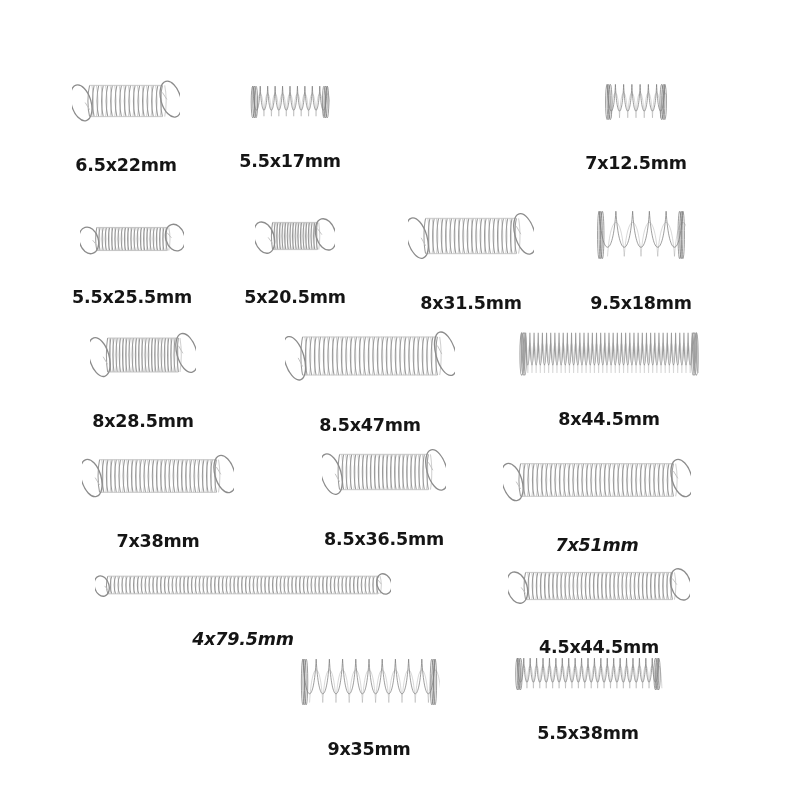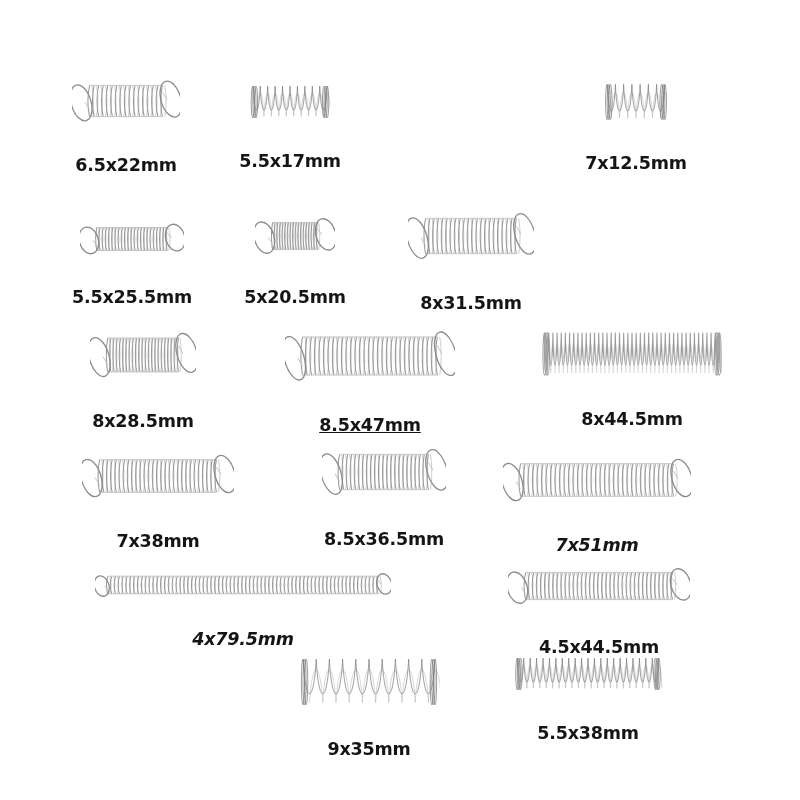--- a/index.html
+++ b/index.html
@@ -157,55 +157,72 @@
       <path class="wire-lt" d="M 17.6 43.68 L 108.4 43.68"></path>
       <ellipse class="hook" cx="9.19" cy="28.12" rx="9.90" ry="20.80" transform="rotate(-16 9.19 28.12)"></ellipse>
       <ellipse class="hook" cx="116.82" cy="23.88" rx="9.90" ry="20.80" transform="rotate(-16 116.82 23.88)"></ellipse>
       <path class="hook-lt" d="M 13.15 27.77 L 17.60 35.72"></path>
       <path class="hook-lt" d="M 112.86 24.23 L 108.40 16.28"></path>
     </g>
   </svg>
       </div>
       <div class="caption">8x31.5mm</div>
     </div>
+    <div class="cell" style="left: 596px; top: 208px; width: 90px;">
+      <div style="height: 54px; display: flex; align-items: center; justify-content: center;">
+  <svg class="spring-art" width="90" height="54" viewBox="0 0 90 54" aria-hidden="true">
+    <g>
+      <path class="coil-thin" d="M 11.52 48.38 C 14.53 3.24 25.25 3.24 28.26 48.38 M 28.26 48.38 C 31.27 3.24 41.99 3.24 45.00 48.38 M 45.00 48.38 C 48.01 3.24 58.73 3.24 61.74 48.38 M 61.74 48.38 C 64.75 3.24 75.47 3.24 78.48 48.38 M 78.48 48.38 C 81.49 3.24 92.21 3.24 95.22 48.38 " opacity="0.4"></path>
+      <path class="coil-thin" d="M 3.15 3.24 C 6.16 51.24 16.88 51.24 19.89 3.24 M 19.89 3.24 C 22.90 51.24 33.62 51.24 36.63 3.24 M 36.63 3.24 C 39.64 51.24 50.36 51.24 53.37 3.24 M 53.37 3.24 C 56.38 51.24 67.10 51.24 70.11 3.24 M 70.11 3.24 C 73.12 51.24 83.84 51.24 86.85 3.24 "></path>
+      <ellipse class="coil-thin" cx="3.15" cy="27.00" rx="1.6" ry="23.76"></ellipse>
+            <ellipse class="coil-thin" cx="86.85" cy="27.00" rx="1.6" ry="23.76"></ellipse>
+            <ellipse class="coil-thin" cx="4.75" cy="27.00" rx="1.6" ry="23.76"></ellipse>
+            <ellipse class="coil-thin" cx="85.25" cy="27.00" rx="1.6" ry="23.76"></ellipse>
+            <ellipse class="coil-thin" cx="6.35" cy="27.00" rx="1.6" ry="23.76"></ellipse>
+            <ellipse class="coil-thin" cx="83.65" cy="27.00" rx="1.6" ry="23.76"></ellipse>
+    </g>
+  </svg>
+      </div>
+      <div class="caption">9.5x18mm</div>
+    </div>
     <div class="cell" style="left: 90px; top: 330px; width: 106px;">
       <div style="height: 50px; display: flex; align-items: center; justify-content: center;">
   <svg class="spring-art" width="106" height="50" viewBox="0 0 106 50" aria-hidden="true">
     <g>
       <path class="wire" d="M 19.21 42.00 C 20.63 32.65 20.63 17.35 19.21 8.00 M 22.43 42.00 C 23.84 32.65 23.84 17.35 22.43 8.00 M 25.65 42.00 C 27.06 32.65 27.06 17.35 25.65 8.00 M 28.86 42.00 C 30.28 32.65 30.28 17.35 28.86 8.00 M 32.08 42.00 C 33.50 32.65 33.50 17.35 32.08 8.00 M 35.30 42.00 C 36.72 32.65 36.72 17.35 35.30 8.00 M 38.52 42.00 C 39.93 32.65 39.93 17.35 38.52 8.00 M 41.74 42.00 C 43.15 32.65 43.15 17.35 41.74 8.00 M 44.95 42.00 C 46.37 32.65 46.37 17.35 44.95 8.00 M 48.17 42.00 C 49.59 32.65 49.59 17.35 48.17 8.00 M 51.39 42.00 C 52.81 32.65 52.81 17.35 51.39 8.00 M 54.61 42.00 C 56.03 32.65 56.03 17.35 54.61 8.00 M 57.83 42.00 C 59.24 32.65 59.24 17.35 57.83 8.00 M 61.05 42.00 C 62.46 32.65 62.46 17.35 61.05 8.00 M 64.26 42.00 C 65.68 32.65 65.68 17.35 64.26 8.00 M 67.48 42.00 C 68.90 32.65 68.90 17.35 67.48 8.00 M 70.70 42.00 C 72.12 32.65 72.12 17.35 70.70 8.00 M 73.92 42.00 C 75.33 32.65 75.33 17.35 73.92 8.00 M 77.14 42.00 C 78.55 32.65 78.55 17.35 77.14 8.00 M 80.35 42.00 C 81.77 32.65 81.77 17.35 80.35 8.00 M 83.57 42.00 C 84.99 32.65 84.99 17.35 83.57 8.00 M 86.79 42.00 C 88.21 32.65 88.21 17.35 86.79 8.00 M 90.01 42.00 C 91.43 32.65 91.43 17.35 90.01 8.00 " opacity="0.45"></path>
       <path class="wire" d="M 17.60 8.00 C 16.01 17.35 16.01 32.65 17.60 42.00 M 20.82 8.00 C 19.23 17.35 19.23 32.65 20.82 42.00 M 24.04 8.00 C 22.44 17.35 22.44 32.65 24.04 42.00 M 27.25 8.00 C 25.66 17.35 25.66 32.65 27.25 42.00 M 30.47 8.00 C 28.88 17.35 28.88 32.65 30.47 42.00 M 33.69 8.00 C 32.10 17.35 32.10 32.65 33.69 42.00 M 36.91 8.00 C 35.32 17.35 35.32 32.65 36.91 42.00 M 40.13 8.00 C 38.53 17.35 38.53 32.65 40.13 42.00 M 43.35 8.00 C 41.75 17.35 41.75 32.65 43.35 42.00 M 46.56 8.00 C 44.97 17.35 44.97 32.65 46.56 42.00 M 49.78 8.00 C 48.19 17.35 48.19 32.65 49.78 42.00 M 53.00 8.00 C 51.41 17.35 51.41 32.65 53.00 42.00 M 56.22 8.00 C 54.63 17.35 54.63 32.65 56.22 42.00 M 59.44 8.00 C 57.84 17.35 57.84 32.65 59.44 42.00 M 62.65 8.00 C 61.06 17.35 61.06 32.65 62.65 42.00 M 65.87 8.00 C 64.28 17.35 64.28 32.65 65.87 42.00 M 69.09 8.00 C 67.50 17.35 67.50 32.65 69.09 42.00 M 72.31 8.00 C 70.72 17.35 70.72 32.65 72.31 42.00 M 75.53 8.00 C 73.93 17.35 73.93 32.65 75.53 42.00 M 78.75 8.00 C 77.15 17.35 77.15 32.65 78.75 42.00 M 81.96 8.00 C 80.37 17.35 80.37 32.65 81.96 42.00 M 85.18 8.00 C 83.59 17.35 83.59 32.65 85.18 42.00 M 88.40 8.00 C 86.81 17.35 86.81 32.65 88.40 42.00 "></path>
       <path class="wire-lt" d="M 17.6 8 L 88.4 8"></path>
       <path class="wire-lt" d="M 17.6 42 L 88.4 42"></path>
       <ellipse class="hook" cx="9.19" cy="27.04" rx="9.90" ry="20.00" transform="rotate(-16 9.19 27.04)"></ellipse>
       <ellipse class="hook" cx="96.82" cy="22.96" rx="9.90" ry="20.00" transform="rotate(-16 96.82 22.96)"></ellipse>
       <path class="hook-lt" d="M 13.15 26.70 L 17.60 34.35"></path>
       <path class="hook-lt" d="M 92.86 23.30 L 88.40 15.65"></path>
     </g>
   </svg>
       </div>
       <div class="caption">8x28.5mm</div>
     </div>
-    <div class="cell" style="left: 285px; top: 328px; width: 170px; text-decoration: underline;">
+    <div class="cell" style="left: 285px; top: 328px; width: 170px;">
       <div style="height: 56px; display: flex; align-items: center; justify-content: center;">
   <svg class="spring-art" width="170" height="56" viewBox="0 0 170 56" aria-hidden="true">
     <g>
       <path class="wire" d="M 19.85 47.04 C 21.82 36.57 21.82 19.43 19.85 8.96 M 24.34 47.04 C 26.32 36.57 26.32 19.43 24.34 8.96 M 28.83 47.04 C 30.81 36.57 30.81 19.43 28.83 8.96 M 33.33 47.04 C 35.30 36.57 35.30 19.43 33.33 8.96 M 37.82 47.04 C 39.80 36.57 39.80 19.43 37.82 8.96 M 42.31 47.04 C 44.29 36.57 44.29 19.43 42.31 8.96 M 46.81 47.04 C 48.78 36.57 48.78 19.43 46.81 8.96 M 51.30 47.04 C 53.28 36.57 53.28 19.43 51.30 8.96 M 55.79 47.04 C 57.77 36.57 57.77 19.43 55.79 8.96 M 60.29 47.04 C 62.26 36.57 62.26 19.43 60.29 8.96 M 64.78 47.04 C 66.76 36.57 66.76 19.43 64.78 8.96 M 69.27 47.04 C 71.25 36.57 71.25 19.43 69.27 8.96 M 73.77 47.04 C 75.74 36.57 75.74 19.43 73.77 8.96 M 78.26 47.04 C 80.24 36.57 80.24 19.43 78.26 8.96 M 82.75 47.04 C 84.73 36.57 84.73 19.43 82.75 8.96 M 87.25 47.04 C 89.22 36.57 89.22 19.43 87.25 8.96 M 91.74 47.04 C 93.72 36.57 93.72 19.43 91.74 8.96 M 96.23 47.04 C 98.21 36.57 98.21 19.43 96.23 8.96 M 100.73 47.04 C 102.70 36.57 102.70 19.43 100.73 8.96 M 105.22 47.04 C 107.20 36.57 107.20 19.43 105.22 8.96 M 109.71 47.04 C 111.69 36.57 111.69 19.43 109.71 8.96 M 114.21 47.04 C 116.18 36.57 116.18 19.43 114.21 8.96 M 118.70 47.04 C 120.68 36.57 120.68 19.43 118.70 8.96 M 123.19 47.04 C 125.17 36.57 125.17 19.43 123.19 8.96 M 127.69 47.04 C 129.66 36.57 129.66 19.43 127.69 8.96 M 132.18 47.04 C 134.16 36.57 134.16 19.43 132.18 8.96 M 136.67 47.04 C 138.65 36.57 138.65 19.43 136.67 8.96 M 141.17 47.04 C 143.14 36.57 143.14 19.43 141.17 8.96 M 145.66 47.04 C 147.64 36.57 147.64 19.43 145.66 8.96 M 150.15 47.04 C 152.13 36.57 152.13 19.43 150.15 8.96 M 154.65 47.04 C 156.62 36.57 156.62 19.43 154.65 8.96 " opacity="0.45"></path>
       <path class="wire" d="M 17.60 8.96 C 15.38 19.43 15.38 36.57 17.60 47.04 M 22.09 8.96 C 19.87 19.43 19.87 36.57 22.09 47.04 M 26.59 8.96 C 24.36 19.43 24.36 36.57 26.59 47.04 M 31.08 8.96 C 28.86 19.43 28.86 36.57 31.08 47.04 M 35.57 8.96 C 33.35 19.43 33.35 36.57 35.57 47.04 M 40.07 8.96 C 37.84 19.43 37.84 36.57 40.07 47.04 M 44.56 8.96 C 42.34 19.43 42.34 36.57 44.56 47.04 M 49.05 8.96 C 46.83 19.43 46.83 36.57 49.05 47.04 M 53.55 8.96 C 51.32 19.43 51.32 36.57 53.55 47.04 M 58.04 8.96 C 55.82 19.43 55.82 36.57 58.04 47.04 M 62.53 8.96 C 60.31 19.43 60.31 36.57 62.53 47.04 M 67.03 8.96 C 64.80 19.43 64.80 36.57 67.03 47.04 M 71.52 8.96 C 69.30 19.43 69.30 36.57 71.52 47.04 M 76.01 8.96 C 73.79 19.43 73.79 36.57 76.01 47.04 M 80.51 8.96 C 78.28 19.43 78.28 36.57 80.51 47.04 M 85.00 8.96 C 82.78 19.43 82.78 36.57 85.00 47.04 M 89.49 8.96 C 87.27 19.43 87.27 36.57 89.49 47.04 M 93.99 8.96 C 91.76 19.43 91.76 36.57 93.99 47.04 M 98.48 8.96 C 96.26 19.43 96.26 36.57 98.48 47.04 M 102.97 8.96 C 100.75 19.43 100.75 36.57 102.97 47.04 M 107.47 8.96 C 105.24 19.43 105.24 36.57 107.47 47.04 M 111.96 8.96 C 109.74 19.43 109.74 36.57 111.96 47.04 M 116.45 8.96 C 114.23 19.43 114.23 36.57 116.45 47.04 M 120.95 8.96 C 118.72 19.43 118.72 36.57 120.95 47.04 M 125.44 8.96 C 123.22 19.43 123.22 36.57 125.44 47.04 M 129.93 8.96 C 127.71 19.43 127.71 36.57 129.93 47.04 M 134.43 8.96 C 132.20 19.43 132.20 36.57 134.43 47.04 M 138.92 8.96 C 136.70 19.43 136.70 36.57 138.92 47.04 M 143.41 8.96 C 141.19 19.43 141.19 36.57 143.41 47.04 M 147.91 8.96 C 145.68 19.43 145.68 36.57 147.91 47.04 M 152.40 8.96 C 150.18 19.43 150.18 36.57 152.40 47.04 "></path>
       <path class="wire-lt" d="M 17.6 8.959999999999997 L 152.4 8.959999999999997"></path>
       <path class="wire-lt" d="M 17.6 47.040000000000006 L 152.4 47.040000000000006"></path>
       <ellipse class="hook" cx="9.19" cy="30.28" rx="9.90" ry="22.40" transform="rotate(-16 9.19 30.28)"></ellipse>
       <ellipse class="hook" cx="160.81" cy="25.72" rx="9.90" ry="22.40" transform="rotate(-16 160.81 25.72)"></ellipse>
       <path class="hook-lt" d="M 13.15 29.90 L 17.60 38.47"></path>
       <path class="hook-lt" d="M 156.85 26.10 L 152.40 17.53"></path>
     </g>
   </svg>
       </div>
       <div class="caption">8.5x47mm</div>
     </div>
-    <div class="cell" style="left: 538px; top: 330px; width: 188px;">
+    <div class="cell" style="left: 515px; top: 330px; width: 188px;">
       <div style="height: 48px; display: flex; align-items: center; justify-content: center;">
   <svg class="spring-art" width="188" height="48" viewBox="0 0 188 48" aria-hidden="true">
     <g>
       <path class="wire" d="M 8.66 43.01 C 9.41 2.88 12.07 2.88 12.82 43.01 M 12.82 43.01 C 13.57 2.88 16.24 2.88 16.99 43.01 M 16.99 43.01 C 17.74 2.88 20.40 2.88 21.15 43.01 M 21.15 43.01 C 21.90 2.88 24.56 2.88 25.31 43.01 M 25.31 43.01 C 26.06 2.88 28.73 2.88 29.48 43.01 M 29.48 43.01 C 30.23 2.88 32.89 2.88 33.64 43.01 M 33.64 43.01 C 34.39 2.88 37.05 2.88 37.80 43.01 M 37.80 43.01 C 38.55 2.88 41.21 2.88 41.96 43.01 M 41.96 43.01 C 42.71 2.88 45.38 2.88 46.13 43.01 M 46.13 43.01 C 46.88 2.88 49.54 2.88 50.29 43.01 M 50.29 43.01 C 51.04 2.88 53.70 2.88 54.45 43.01 M 54.45 43.01 C 55.20 2.88 57.87 2.88 58.62 43.01 M 58.62 43.01 C 59.37 2.88 62.03 2.88 62.78 43.01 M 62.78 43.01 C 63.53 2.88 66.19 2.88 66.94 43.01 M 66.94 43.01 C 67.69 2.88 70.35 2.88 71.10 43.01 M 71.10 43.01 C 71.85 2.88 74.52 2.88 75.27 43.01 M 75.27 43.01 C 76.02 2.88 78.68 2.88 79.43 43.01 M 79.43 43.01 C 80.18 2.88 82.84 2.88 83.59 43.01 M 83.59 43.01 C 84.34 2.88 87.01 2.88 87.76 43.01 M 87.76 43.01 C 88.51 2.88 91.17 2.88 91.92 43.01 M 91.92 43.01 C 92.67 2.88 95.33 2.88 96.08 43.01 M 96.08 43.01 C 96.83 2.88 99.49 2.88 100.24 43.01 M 100.24 43.01 C 100.99 2.88 103.66 2.88 104.41 43.01 M 104.41 43.01 C 105.16 2.88 107.82 2.88 108.57 43.01 M 108.57 43.01 C 109.32 2.88 111.98 2.88 112.73 43.01 M 112.73 43.01 C 113.48 2.88 116.15 2.88 116.90 43.01 M 116.90 43.01 C 117.65 2.88 120.31 2.88 121.06 43.01 M 121.06 43.01 C 121.81 2.88 124.47 2.88 125.22 43.01 M 125.22 43.01 C 125.97 2.88 128.63 2.88 129.38 43.01 M 129.38 43.01 C 130.13 2.88 132.80 2.88 133.55 43.01 M 133.55 43.01 C 134.30 2.88 136.96 2.88 137.71 43.01 M 137.71 43.01 C 138.46 2.88 141.12 2.88 141.87 43.01 M 141.87 43.01 C 142.62 2.88 145.29 2.88 146.04 43.01 M 146.04 43.01 C 146.79 2.88 149.45 2.88 150.20 43.01 M 150.20 43.01 C 150.95 2.88 153.61 2.88 154.36 43.01 M 154.36 43.01 C 155.11 2.88 157.77 2.88 158.52 43.01 M 158.52 43.01 C 159.27 2.88 161.94 2.88 162.69 43.01 M 162.69 43.01 C 163.44 2.88 166.10 2.88 166.85 43.01 M 166.85 43.01 C 167.60 2.88 170.26 2.88 171.01 43.01 M 171.01 43.01 C 171.76 2.88 174.43 2.88 175.18 43.01 M 175.18 43.01 C 175.93 2.88 178.59 2.88 179.34 43.01 M 179.34 43.01 C 180.09 2.88 182.75 2.88 183.50 43.01 " opacity="0.4"></path>
       <path class="wire" d="M 6.58 2.88 C 7.33 45.54 9.99 45.54 10.74 2.88 M 10.74 2.88 C 11.49 45.54 14.16 45.54 14.91 2.88 M 14.91 2.88 C 15.66 45.54 18.32 45.54 19.07 2.88 M 19.07 2.88 C 19.82 45.54 22.48 45.54 23.23 2.88 M 23.23 2.88 C 23.98 45.54 26.64 45.54 27.39 2.88 M 27.39 2.88 C 28.14 45.54 30.81 45.54 31.56 2.88 M 31.56 2.88 C 32.31 45.54 34.97 45.54 35.72 2.88 M 35.72 2.88 C 36.47 45.54 39.13 45.54 39.88 2.88 M 39.88 2.88 C 40.63 45.54 43.30 45.54 44.05 2.88 M 44.05 2.88 C 44.80 45.54 47.46 45.54 48.21 2.88 M 48.21 2.88 C 48.96 45.54 51.62 45.54 52.37 2.88 M 52.37 2.88 C 53.12 45.54 55.78 45.54 56.53 2.88 M 56.53 2.88 C 57.28 45.54 59.95 45.54 60.70 2.88 M 60.70 2.88 C 61.45 45.54 64.11 45.54 64.86 2.88 M 64.86 2.88 C 65.61 45.54 68.27 45.54 69.02 2.88 M 69.02 2.88 C 69.77 45.54 72.44 45.54 73.19 2.88 M 73.19 2.88 C 73.94 45.54 76.60 45.54 77.35 2.88 M 77.35 2.88 C 78.10 45.54 80.76 45.54 81.51 2.88 M 81.51 2.88 C 82.26 45.54 84.92 45.54 85.67 2.88 M 85.67 2.88 C 86.42 45.54 89.09 45.54 89.84 2.88 M 89.84 2.88 C 90.59 45.54 93.25 45.54 94.00 2.88 M 94.00 2.88 C 94.75 45.54 97.41 45.54 98.16 2.88 M 98.16 2.88 C 98.91 45.54 101.58 45.54 102.33 2.88 M 102.33 2.88 C 103.08 45.54 105.74 45.54 106.49 2.88 M 106.49 2.88 C 107.24 45.54 109.90 45.54 110.65 2.88 M 110.65 2.88 C 111.40 45.54 114.06 45.54 114.81 2.88 M 114.81 2.88 C 115.56 45.54 118.23 45.54 118.98 2.88 M 118.98 2.88 C 119.73 45.54 122.39 45.54 123.14 2.88 M 123.14 2.88 C 123.89 45.54 126.55 45.54 127.30 2.88 M 127.30 2.88 C 128.05 45.54 130.72 45.54 131.47 2.88 M 131.47 2.88 C 132.22 45.54 134.88 45.54 135.63 2.88 M 135.63 2.88 C 136.38 45.54 139.04 45.54 139.79 2.88 M 139.79 2.88 C 140.54 45.54 143.20 45.54 143.95 2.88 M 143.95 2.88 C 144.70 45.54 147.37 45.54 148.12 2.88 M 148.12 2.88 C 148.87 45.54 151.53 45.54 152.28 2.88 M 152.28 2.88 C 153.03 45.54 155.69 45.54 156.44 2.88 M 156.44 2.88 C 157.19 45.54 159.86 45.54 160.61 2.88 M 160.61 2.88 C 161.36 45.54 164.02 45.54 164.77 2.88 M 164.77 2.88 C 165.52 45.54 168.18 45.54 168.93 2.88 M 168.93 2.88 C 169.68 45.54 172.34 45.54 173.09 2.88 M 173.09 2.88 C 173.84 45.54 176.51 45.54 177.26 2.88 M 177.26 2.88 C 178.01 45.54 180.67 45.54 181.42 2.88 "></path>
       <ellipse class="wire" cx="6.58" cy="24.00" rx="1.6" ry="21.12"></ellipse>
             <ellipse class="wire" cx="181.42" cy="24.00" rx="1.6" ry="21.12"></ellipse>
             <ellipse class="wire" cx="8.18" cy="24.00" rx="1.6" ry="21.12"></ellipse>
             <ellipse class="wire" cx="179.82" cy="24.00" rx="1.6" ry="21.12"></ellipse>
             <ellipse class="wire" cx="9.78" cy="24.00" rx="1.6" ry="21.12"></ellipse>

